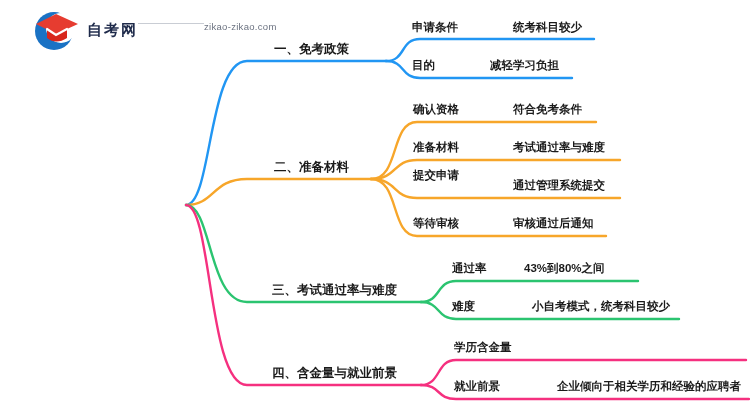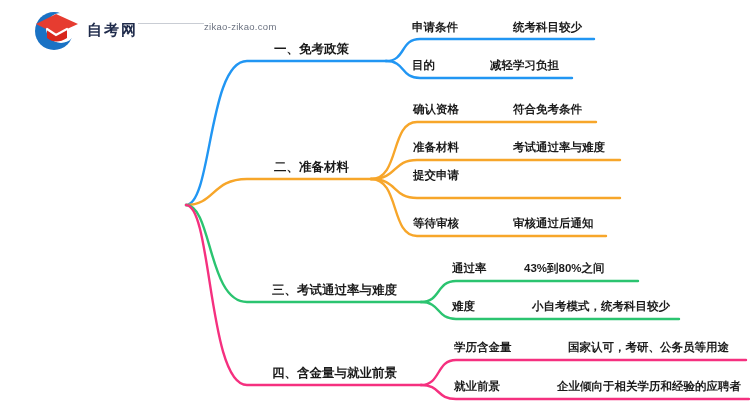--- a/index.html
+++ b/index.html
@@ -86,26 +86,26 @@
   <div class="node chl" style="left:412px;top:20px">申请条件</div>
   <div class="node chl" style="left:513px;top:20px">统考科目较少</div>
   <div class="node chl" style="left:412px;top:58px">目的</div>
   <div class="node chl" style="left:490px;top:58px">减轻学习负担</div>
 
   <div class="node chl" style="left:413px;top:102px">确认资格</div>
   <div class="node chl" style="left:513px;top:102px">符合免考条件</div>
   <div class="node chl" style="left:413px;top:140px">准备材料</div>
   <div class="node chl" style="left:513px;top:140px">考试通过率与难度</div>
   <div class="node chl" style="left:413px;top:168px">提交申请</div>
+  <div class="node chl" style="left:513px;top:178px">通过管理系统提交</div>
   <div class="node chl" style="left:413px;top:216px">等待审核</div>
   <div class="node chl" style="left:513px;top:216px">审核通过后通知</div>
 
   <div class="node chl" style="left:452px;top:261px">通过率</div>
   <div class="node chl" style="left:524px;top:261px">43%到80%之间</div>
   <div class="node chl" style="left:452px;top:299px">难度</div>
   <div class="node chl" style="left:532px;top:299px">小自考模式，统考科目较少</div>
 
   <div class="node chl" style="left:454px;top:340px">学历含金量</div>
-  <div class="node chl" style="left:568px;top:340px">国家认可，考研、公务员等用途</div>
   <div class="node chl" style="left:454px;top:379px">就业前景</div>
   <div class="node chl" style="left:557px;top:379px">企业倾向于相关学历和经验的应聘者</div>
 
 </div>
 
 </body></html>

